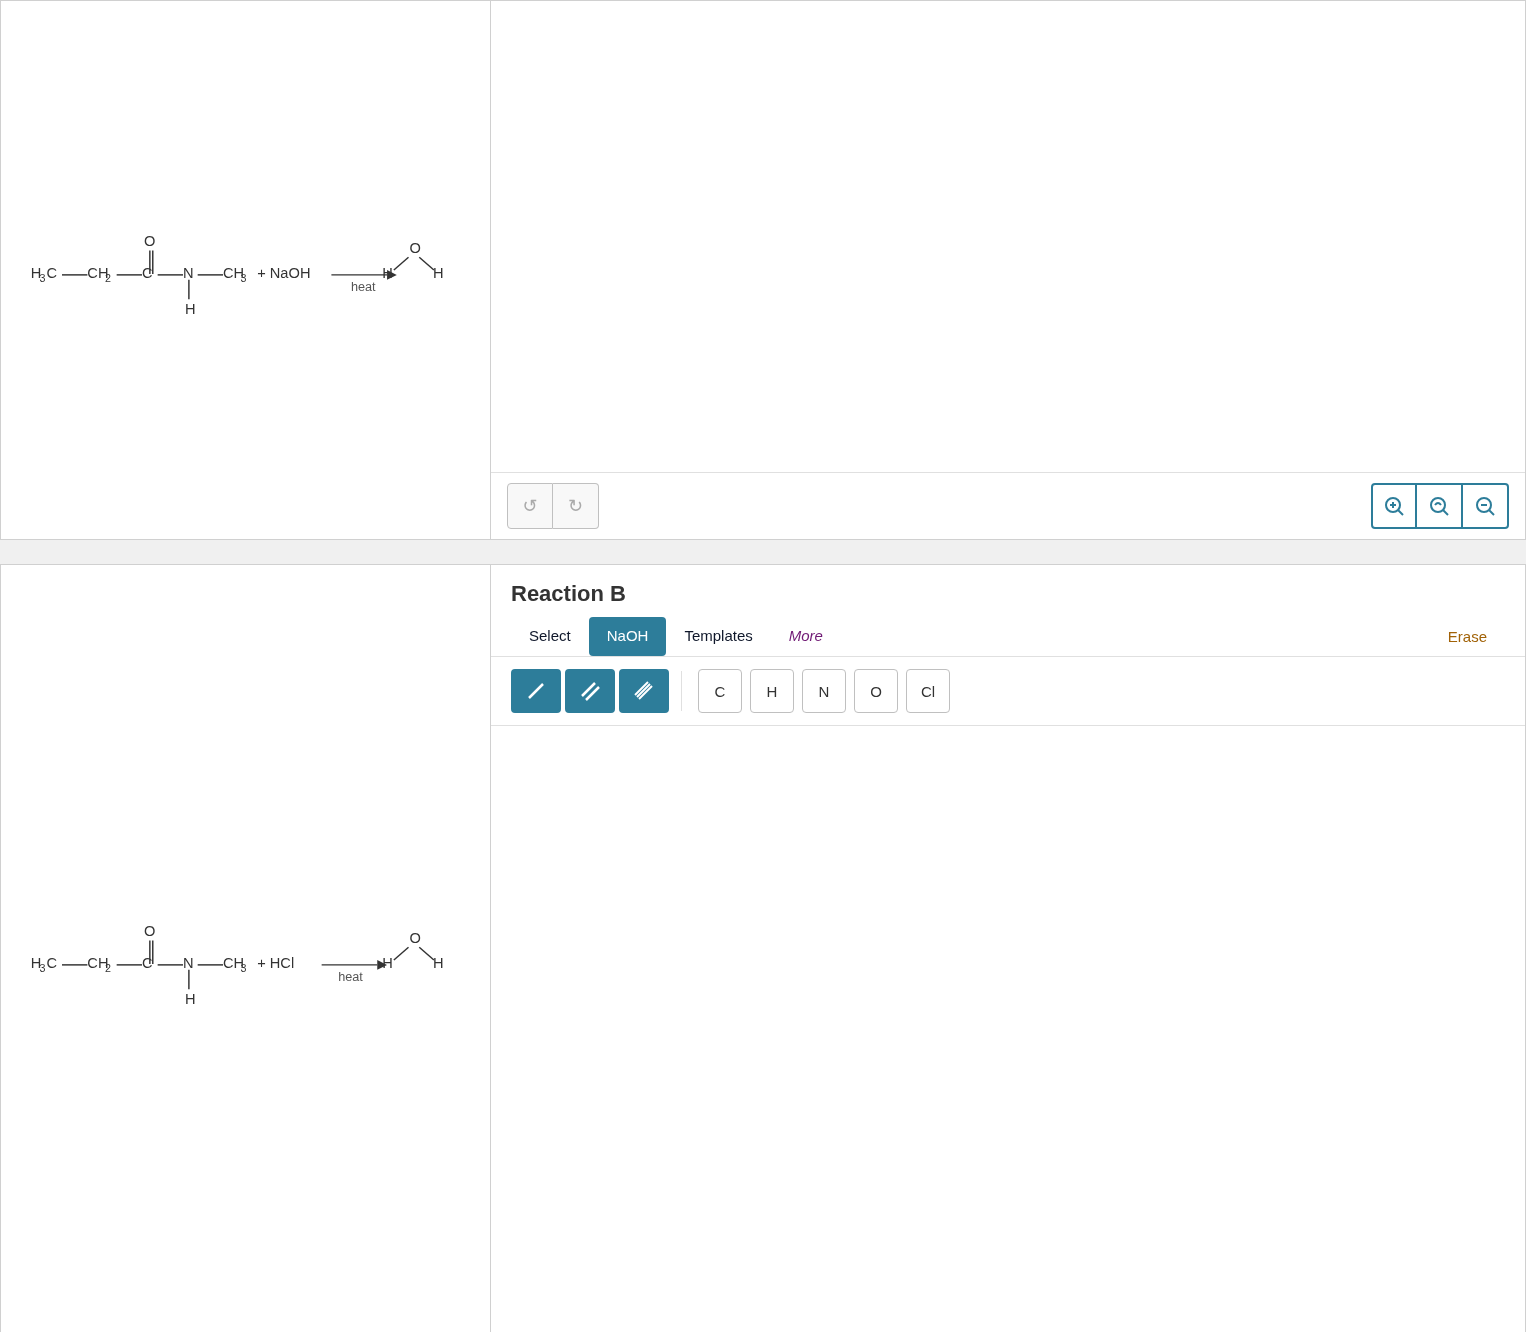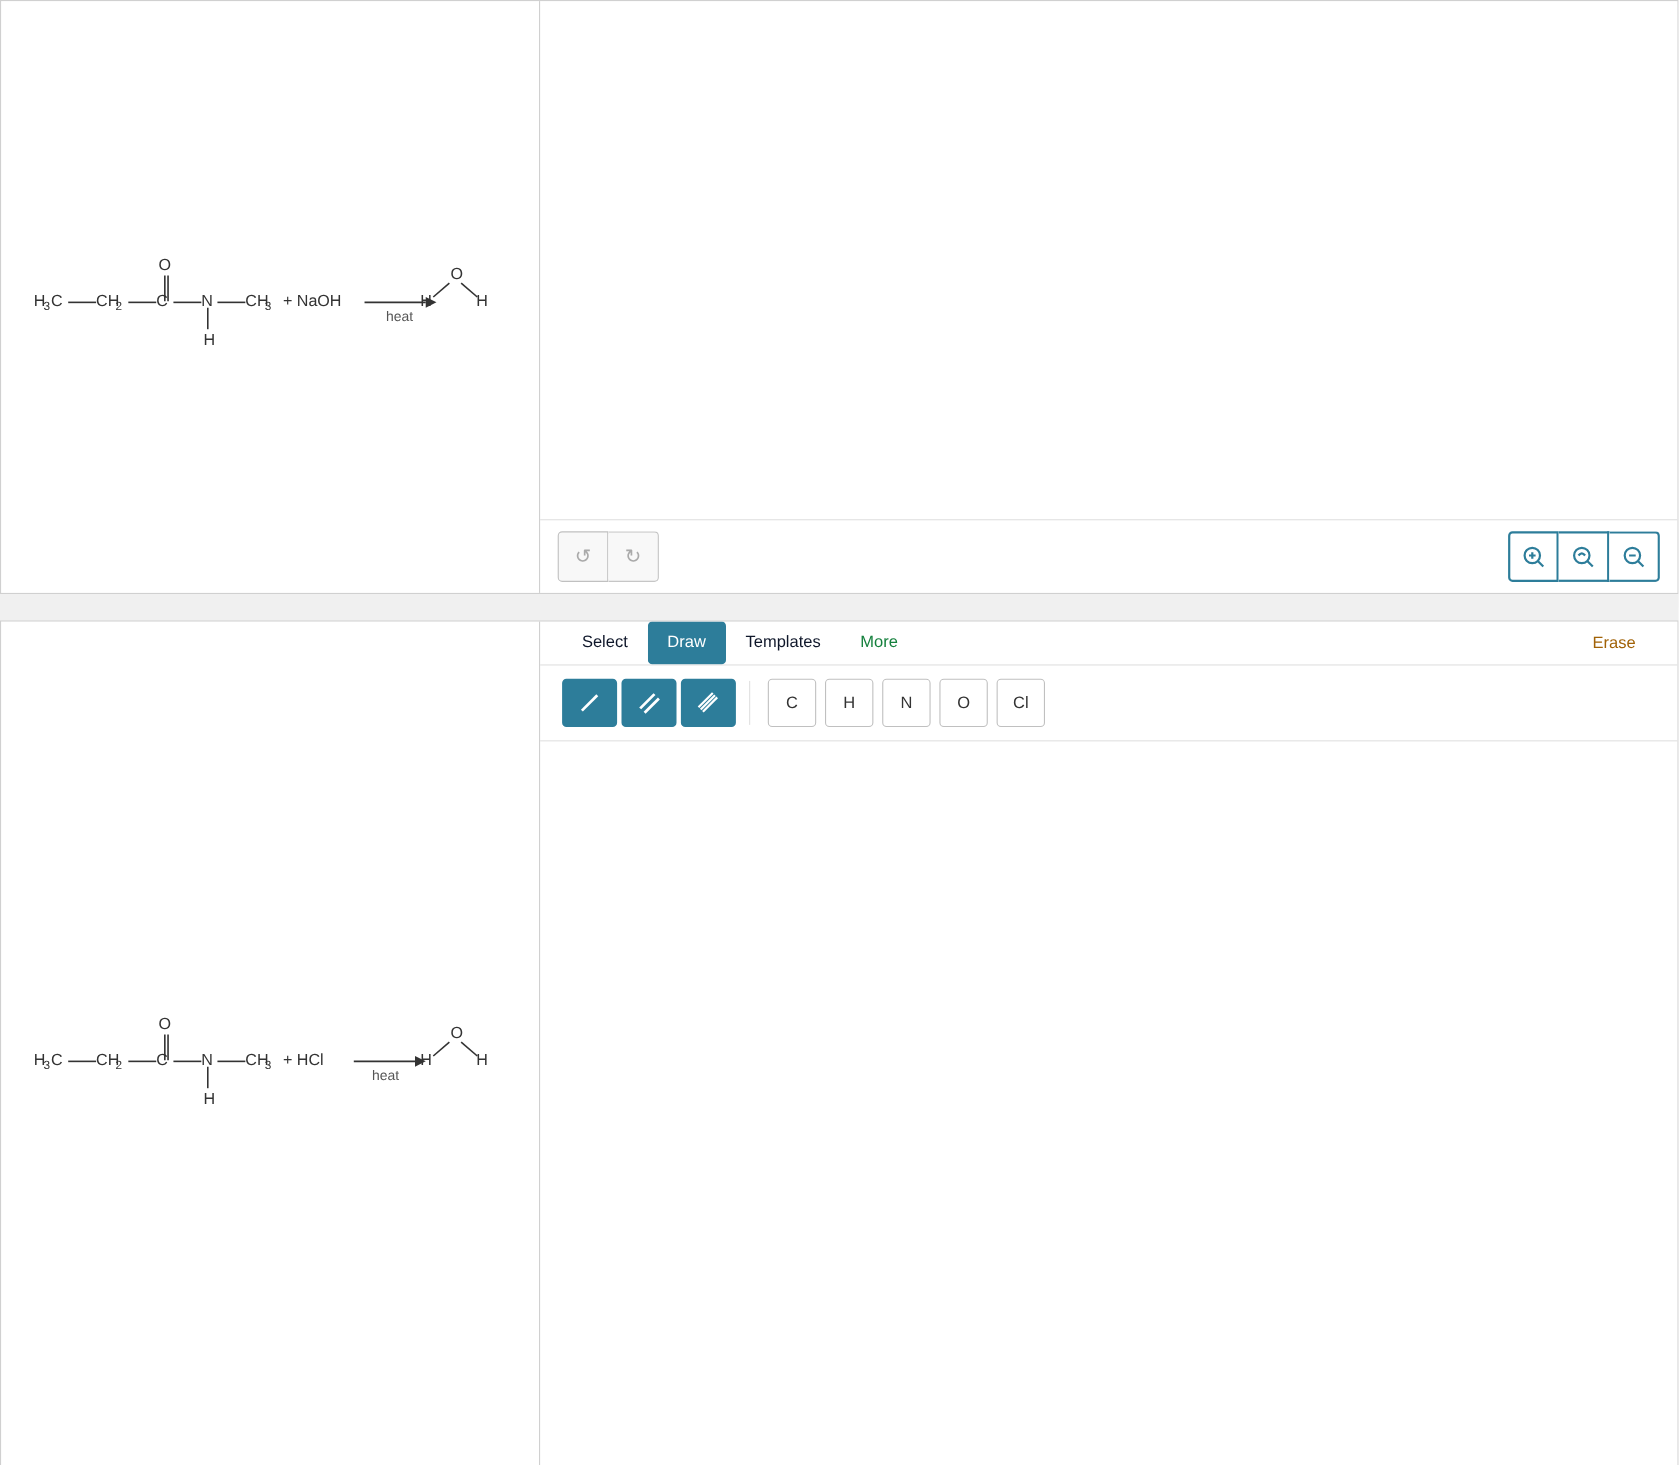--- a/index.html
+++ b/index.html
@@ -147,21 +147,22 @@
       border-bottom: 2px solid transparent;
     }
 
     .tab-btn.active {
       background: #2d7d9a;
       color: #ffffff;
       border-radius: 4px;
     }
 
     .tab-btn-more {
-      color: #15803d;
+      color: #701a75;
+      font-style: italic;
     }
 
     .erase-btn {
       margin-left: auto;
       padding: 10px 18px;
       font-size: 15px;
       background: transparent;
       border: none;
       color: #a16207;
       cursor: pointer;
@@ -354,24 +355,25 @@
         <text x="398" y="93" font-size="15" font-family="Arial" fill="#333">O</text>
         <line x1="397" y1="97" x2="382" y2="110" stroke="#333" stroke-width="1.5"></line>
         <text x="370" y="118" font-size="15" font-family="Arial" fill="#333">H</text>
         <line x1="408" y1="97" x2="423" y2="110" stroke="#333" stroke-width="1.5"></line>
         <text x="422" y="118" font-size="15" font-family="Arial" fill="#333">H</text>
       </svg>
     </div>
 
     <div class="reaction-right">
 
+      <div class="reaction-b-header">Reaction B</div>
 
       <div class="reaction-b-toolbar">
         <button class="tab-btn">Select</button>
-        <button class="tab-btn active">Draw</button>
+        <button class="tab-btn active">NaOH</button>
         <button class="tab-btn">Templates</button>
         <button class="tab-btn tab-btn-more">More</button>
         <button class="erase-btn">Erase</button>
       </div>
 
       <div class="bond-toolbar">
 
         <button class="bond-btn">
           <svg width="22" height="22" viewBox="0 0 22 22">
             <line x1="4" y1="18" x2="18" y2="4" stroke="white" stroke-width="2.5"></line>

